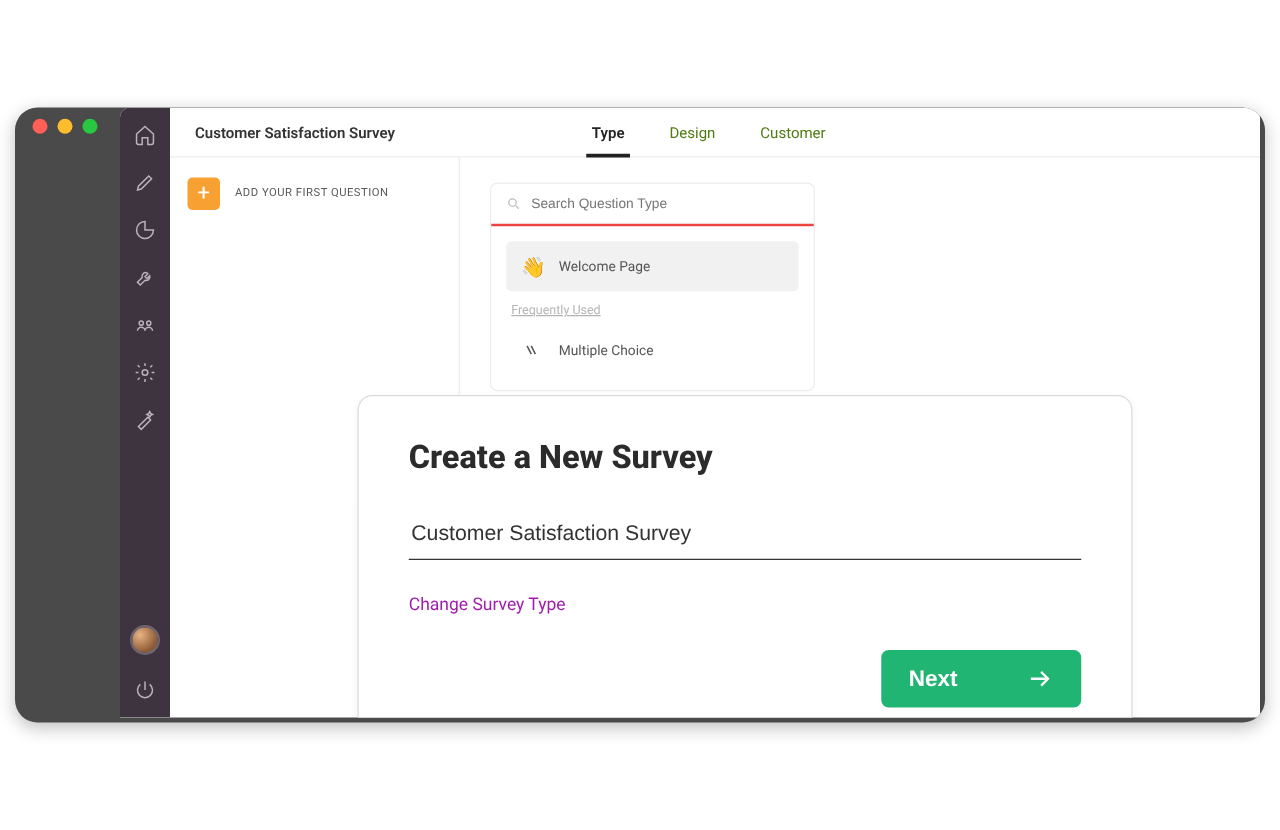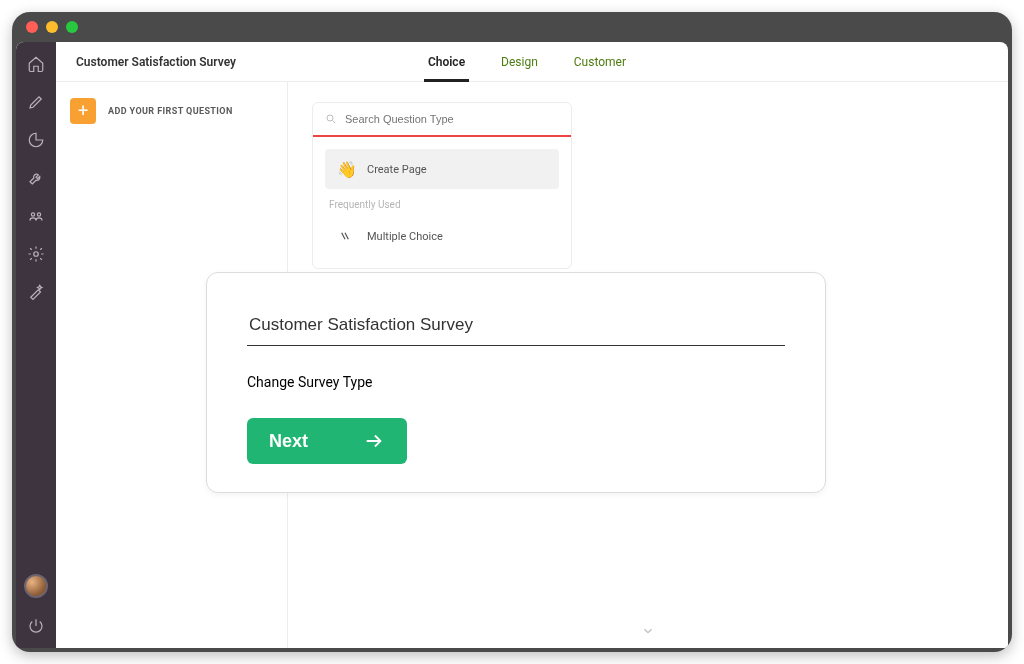--- a/index.html
+++ b/index.html
@@ -7,26 +7,26 @@
   body {
     font-family: -apple-system, BlinkMacSystemFont, "Segoe UI", Roboto, Helvetica, Arial, sans-serif;
     background: #fff;
     display: flex;
     align-items: center;
     justify-content: center;
   }
   
   .frame {
     width: 1000px;
-    height: 640px;
+    height: 492px;
     background: #4a4a4a;
     border-radius: 18px;
     padding: 0;
     display: flex;
-    flex-direction: column;
+    flex-direction: row;
     overflow: hidden;
     box-shadow: 0 4px 14px rgba(0,0,0,.25);
   }
   .titlebar {
     height: 30px;
     display: flex;
     align-items: center;
     padding: 0 14px;
     gap: 8px;
   }
@@ -125,21 +125,21 @@
     background: #f8a032;
     color: #fff;
     display: flex; align-items: center; justify-content: center;
     font-size: 18px; line-height: 1;
     border-radius: 4px;
     cursor: pointer;
   }
   .add-label {
     font-size: 9px;
     letter-spacing: .4px;
-    font-weight: 700;
+    font-weight: 400;
     color: #5a5a5a;
   }
   
   .canvas {
     flex: 1;
     position: relative;
     padding: 20px 24px;
     overflow: hidden;
   }
   .qtype-panel {
@@ -173,20 +173,21 @@
     color: #555;
     border-radius: 4px;
     cursor: pointer;
   }
   .qtype-row.selected { background: #f1f1f1; }
   .qtype-row .qt-icon { width: 20px; height: 20px; display:flex; align-items:center; justify-content:center; font-size:16px; }
   .qtype-subhead {
     font-size: 10px;
     color: #b5b5b5;
     padding: 10px 4px 6px;
+    text-decoration: underline;
   }
   
   .modal {
     position: absolute;
     left: 190px;
     top: 230px;
     width: 620px;
     background: #fff;
     border: 1px solid #dcdcdc;
     border-radius: 12px;
@@ -222,25 +223,25 @@
     top: 50%;
     transform: translateY(-50%);
     font-size: 14px;
     color: #333;
     pointer-events: none;
     line-height: .6;
     display: flex; flex-direction: column;
   }
   .field-help {
     font-size: 14px;
-    color: #000000;
+    color: #a21caf;
   }
   .modal-actions {
     display: flex;
-    justify-content: flex-start;
+    justify-content: flex-end;
     margin-top: 24px;
   }
   .btn-next {
     background: #21b573;
     color: #fff;
     border: none;
     border-radius: 6px;
     padding: 12px 22px;
     font-size: 18px;
     font-weight: 600;
@@ -321,21 +322,21 @@
             <path d="M12 3v9"></path>
             <path d="M7 6a8 8 0 1 0 10 0"></path>
           </svg>
       </div>
     </div>
 
     <div class="main">
       <div class="topbar">
         <div class="survey-title">Customer Satisfaction Survey</div>
         <div class="tabs">
-          <div class="tab active">Choice</div>
+          <div class="tab active">Type</div>
           <div class="tab">Design</div>
           <div class="tab">Customer</div>
         </div>
         <div style="width:170px"></div>
       </div>
 
       <div class="workspace">
         <div class="builder-col">
           <div class="add-row">
             <div class="add-btn">+</div>
@@ -348,21 +349,21 @@
             <div class="qtype-search">
               <svg viewBox="0 0 24 24">
                   <circle cx="10" cy="10" r="6"></circle>
                   <path d="M20 20l-5-5"></path>
                 </svg>
               <input placeholder="Search Question Type" style="">
             </div>
             <div class="qtype-body">
               <div class="qtype-row selected">
                 <span class="qt-icon">👋</span>
-                <span>Create Page</span>
+                <span>Welcome Page</span>
               </div>
               <div class="qtype-subhead">Frequently Used</div>
               <div class="qtype-row">
                 <span class="qt-icon">
                   <svg viewBox="0 0 24 24" style="stroke:#555;fill:none;stroke-width:1.8;width:16px;height:16px">
                       <path d="M4 7l5 10M9 7l5 10"></path>
                     </svg>
                 </span>
                 <span>Multiple Choice</span>
               </div>
@@ -372,20 +373,21 @@
           <div class="canvas-chevron">
             <svg viewBox="0 0 24 24">
                 <path d="M6 9l6 6 6-6"></path>
               </svg>
           </div>
         </div>
       </div>
     </div>
 
     <div class="modal">
+      <div class="modal-title">Create a New Survey</div>
 
       <div class="field">
         <input class="field-input" value="Customer Satisfaction Survey" style="">
       </div>
 
       <div class="field">
         <div class="field-help">Change Survey Type</div>
       </div>
 
       <div class="modal-actions">

